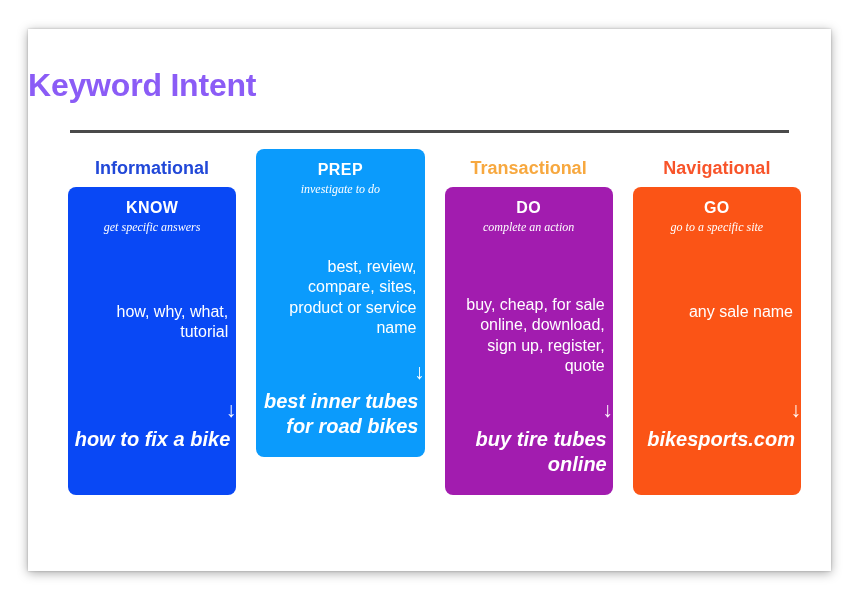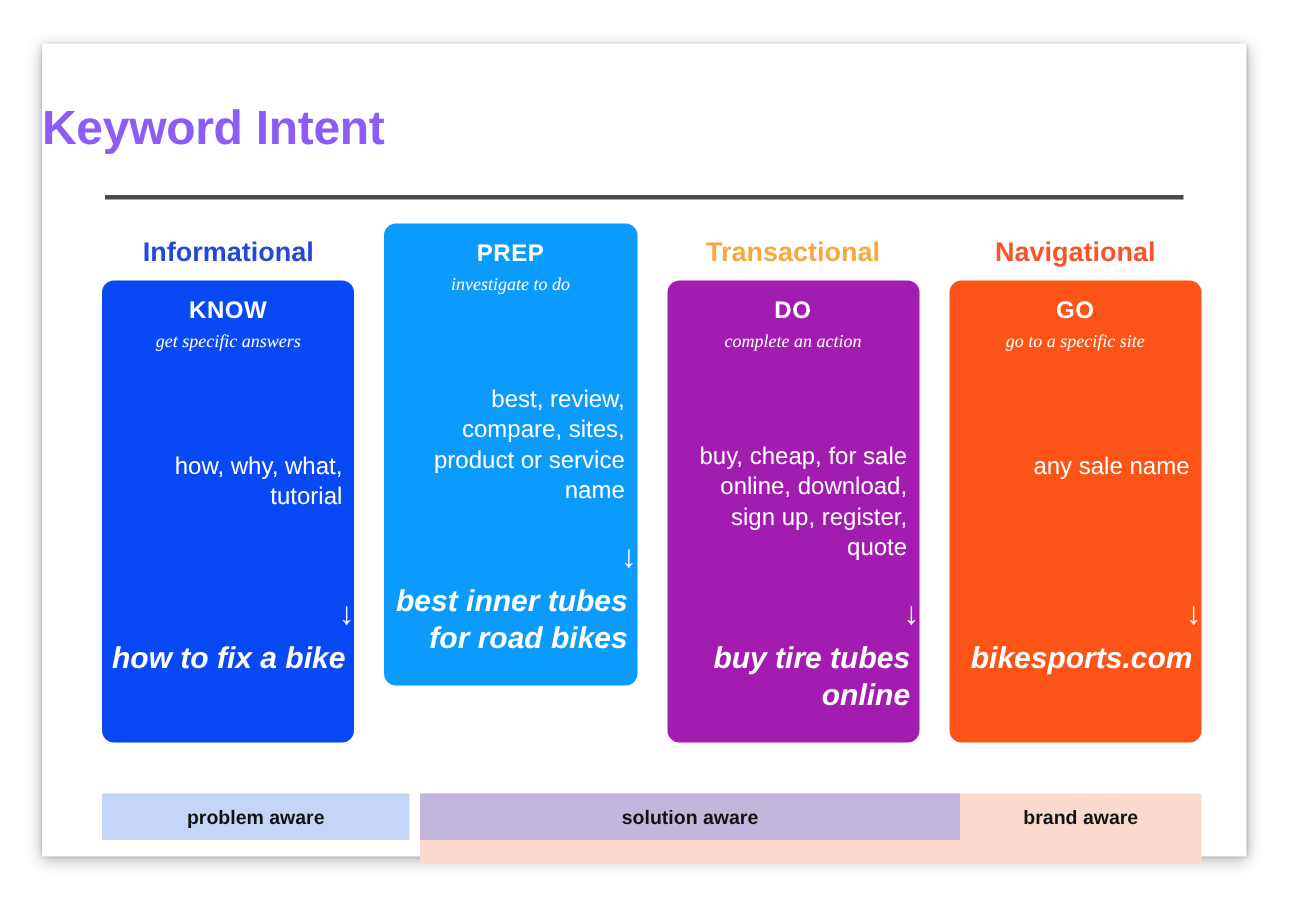--- a/index.html
+++ b/index.html
@@ -240,21 +240,15 @@
           <div class="card-title">GO</div>
           <div class="card-sub">go to a specific site</div>
           <div class="card-keywords">any sale name</div>
           <div class="card-arrow">↓</div>
           <div class="card-example">bikesports.com</div>
         </div>
       </div>
 
     </div>
 
-    <div class="aware-zone">
-      <div class="aware-band band-brand-bg"></div>
-      <div class="aware-band band-problem">problem aware</div>
-      <div class="aware-band band-solution">solution aware</div>
-      <div class="aware-band band-brand-label">brand aware</div>
-    </div>
 
   </div>
 </div>
 
 </body></html>

